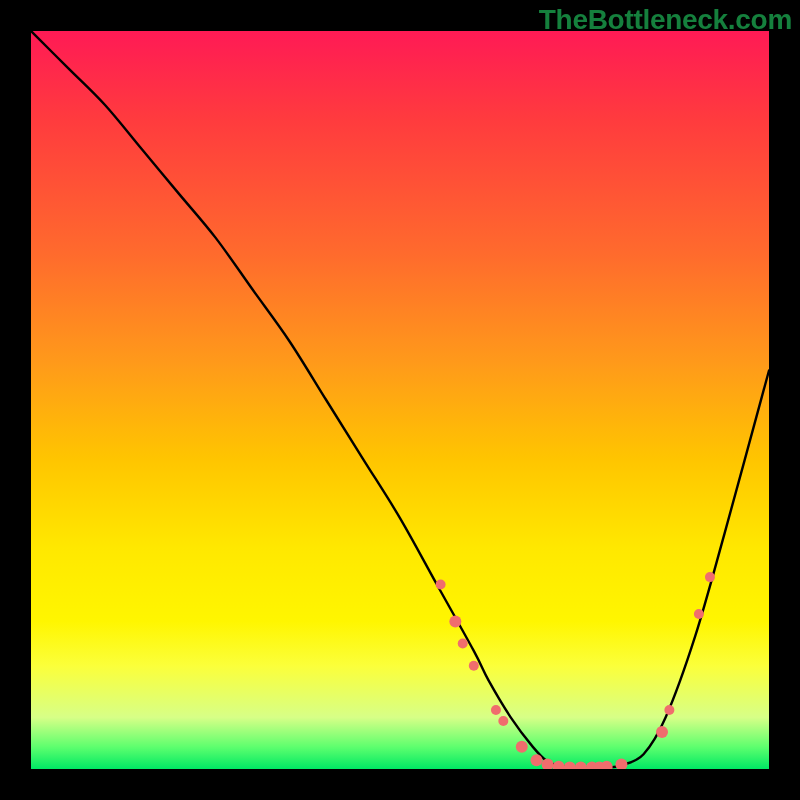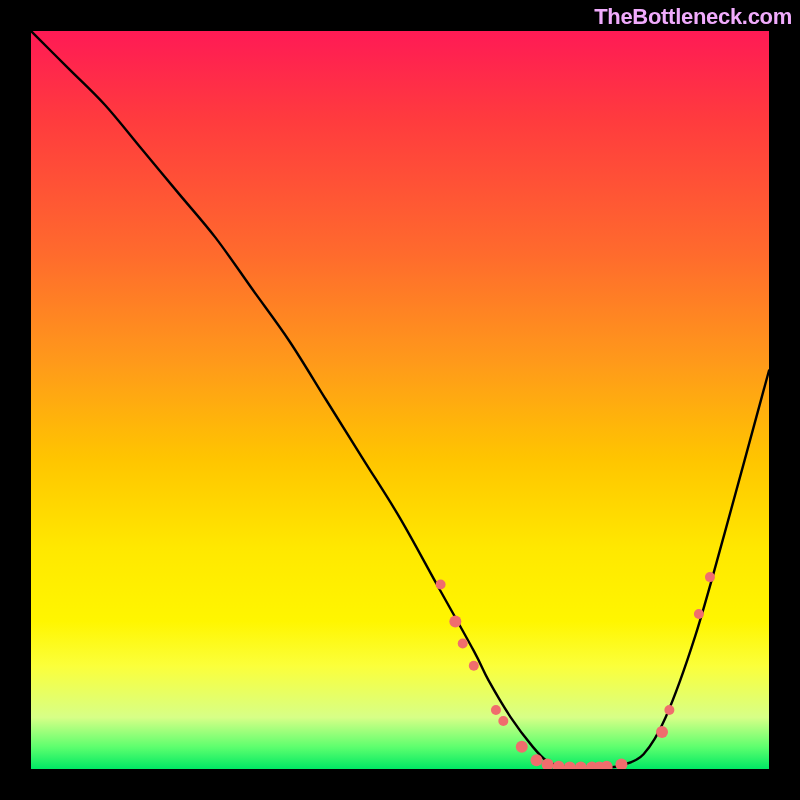--- a/index.html
+++ b/index.html
@@ -34,23 +34,23 @@
   .curve {
     position: absolute;
     left: 0; top: 0;
     width: 738px; height: 738px;
   }
   .watermark {
     position: absolute;
     top: 4px;
     right: 8px;
     font-family: Arial, Helvetica, sans-serif;
-    font-size: 22px;
+    font-size: 28px;
     font-weight: 600;
-    color: #f0abfc;
+    color: #15803d;
     letter-spacing: -0.3px;
   }
 </style>
 </head>
 <body>
 
 <div class="frame">
   <div class="plot">
     <svg class="curve" viewBox="0 0 738 738">
       <path id="curve-path" fill="none" stroke-width="2.4" stroke-linecap="round" stroke-linejoin="round" d="M 0,0 C 6.1499999999999995,6.149999999999996 24.6,24.599999999999987 36.9,36.89999999999998 C 49.199999999999996,49.19999999999997 61.49999999999999,60.269999999999946 73.8,73.79999999999995 C 86.1,87.32999999999997 98.4,103.32000000000004 110.7,118.08000000000004 C 123,132.84000000000006 135.29999999999998,147.60000000000002 147.6,162.36 C 159.9,177.12 172.2,190.64999999999998 184.5,206.64 C 196.8,222.63 209.1,241.08 221.4,258.3 C 233.70000000000002,275.52000000000004 246,291.51000000000005 258.3,309.96000000000004 C 270.6,328.41 282.9,349.32 295.2,369 C 307.5,388.68 319.8,408.36 332.1,428.04 C 344.40000000000003,447.72 356.7,466.16999999999996 369,487.08 C 381.3,507.99 393.6,531.36 405.90000000000003,553.5 C 418.20000000000005,575.64 434.19,603.93 442.8,619.92 C 451.41,635.91 451.41,638.37 457.56,649.44 C 463.71,660.5100000000001 472.32,675.27 479.7,686.34 C 487.08,697.4100000000001 495.69000000000005,708.48 501.84000000000003,715.86 C 507.99,723.24 511.68,727.422 516.6,730.62 C 521.52,733.818 525.21,734.064 531.36,735.048 C 537.51,736.032 546.12,736.278 553.5,736.524 C 560.88,736.77 569.49,736.893 575.64,736.524 C 581.79,736.155 584.25,736.5239999999999 590.4,734.31 C 596.55,732.096 605.16,731.235 612.54,723.24 C 619.92,715.245 626.0699999999999,706.02 634.68,686.34 C 643.29,666.6600000000001 654.36,635.91 664.2,605.16 C 674.0400000000001,574.41 681.42,546.12 693.7199999999999,501.84000000000003 C 706.0199999999999,457.56000000000006 730.62,366.53999999999996 738,339.47999999999996" stroke="#000000"></path>

